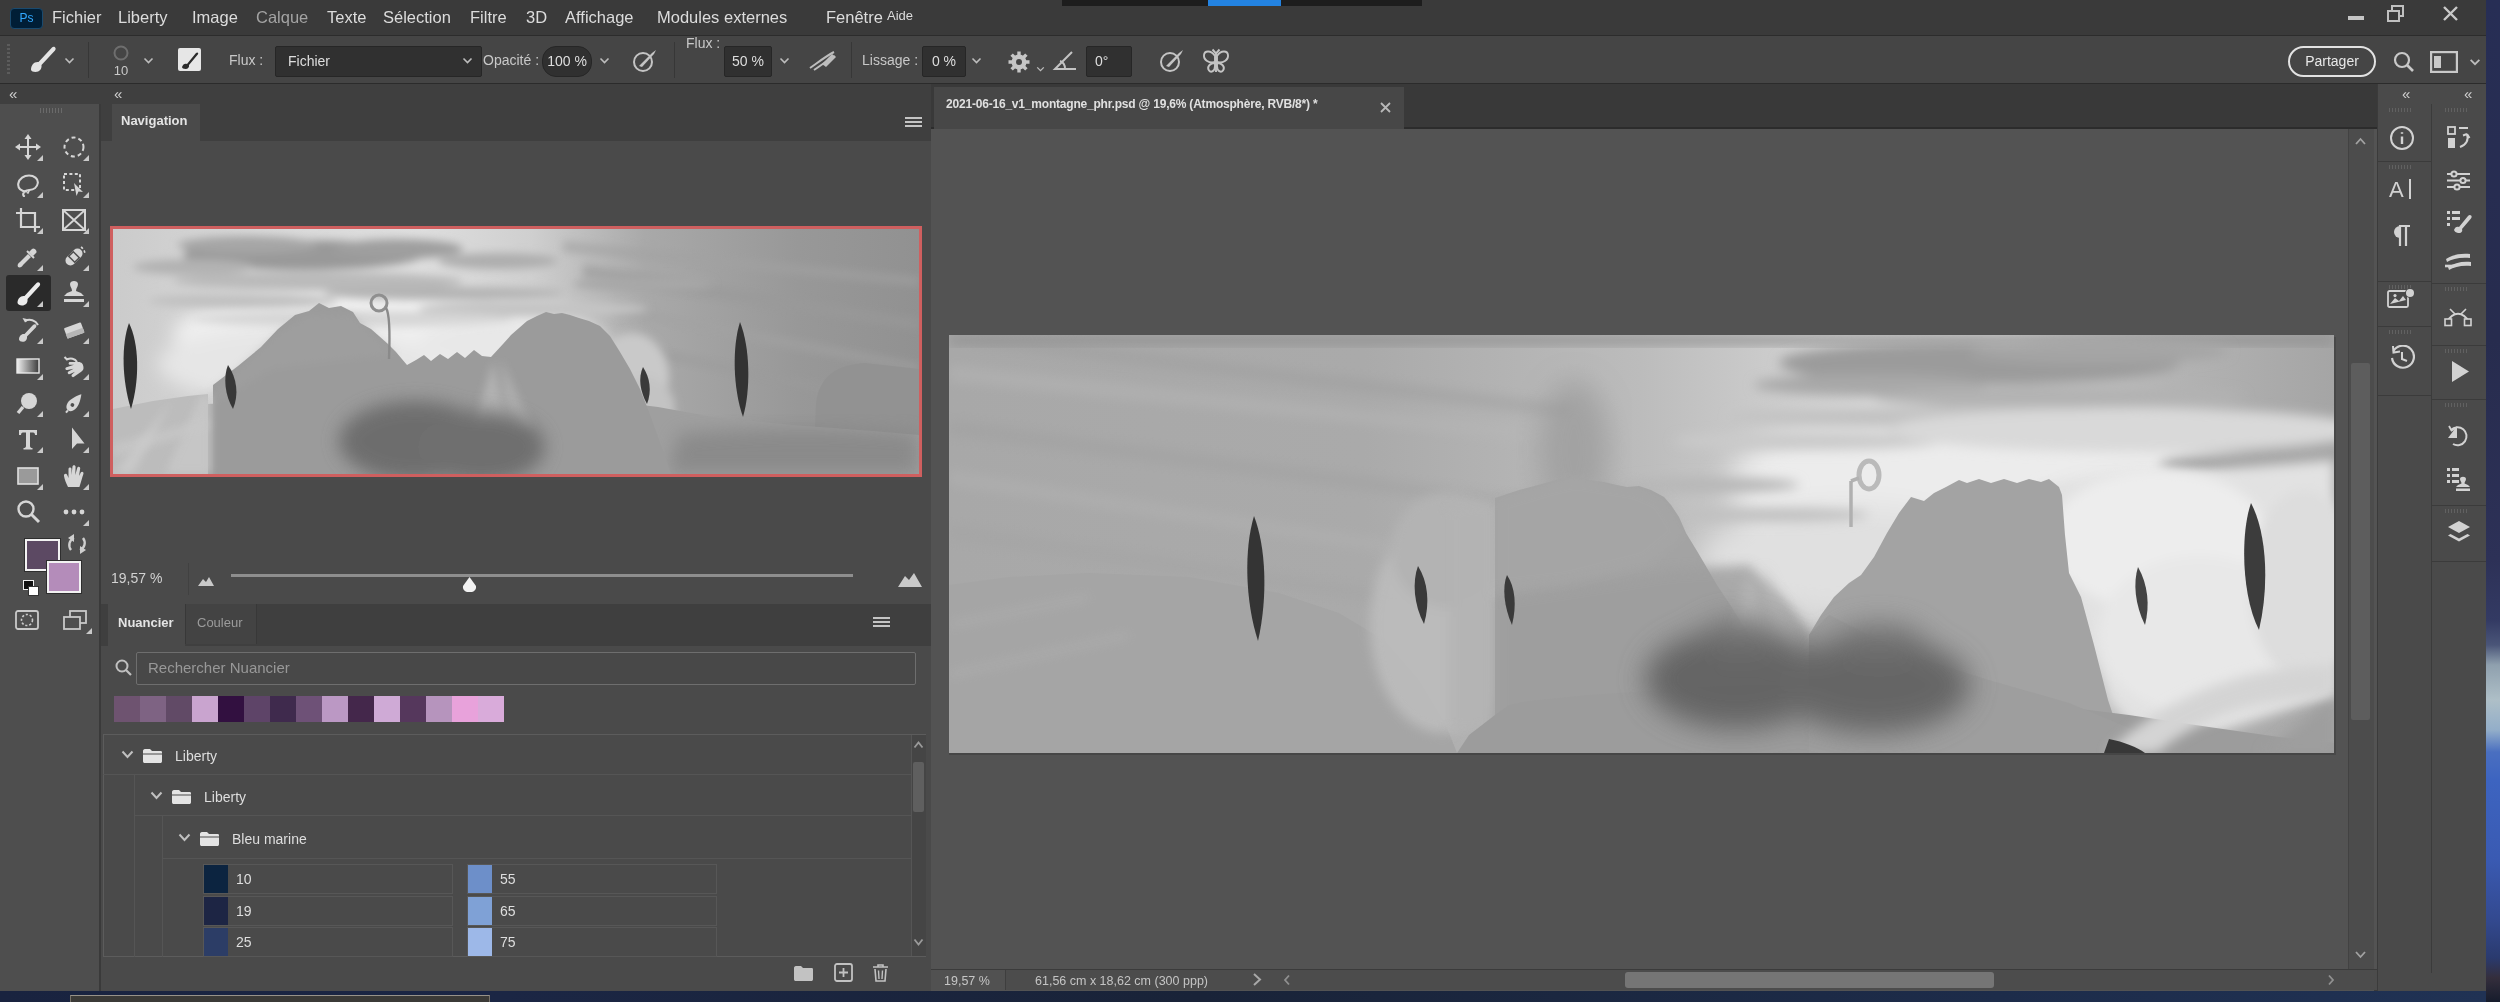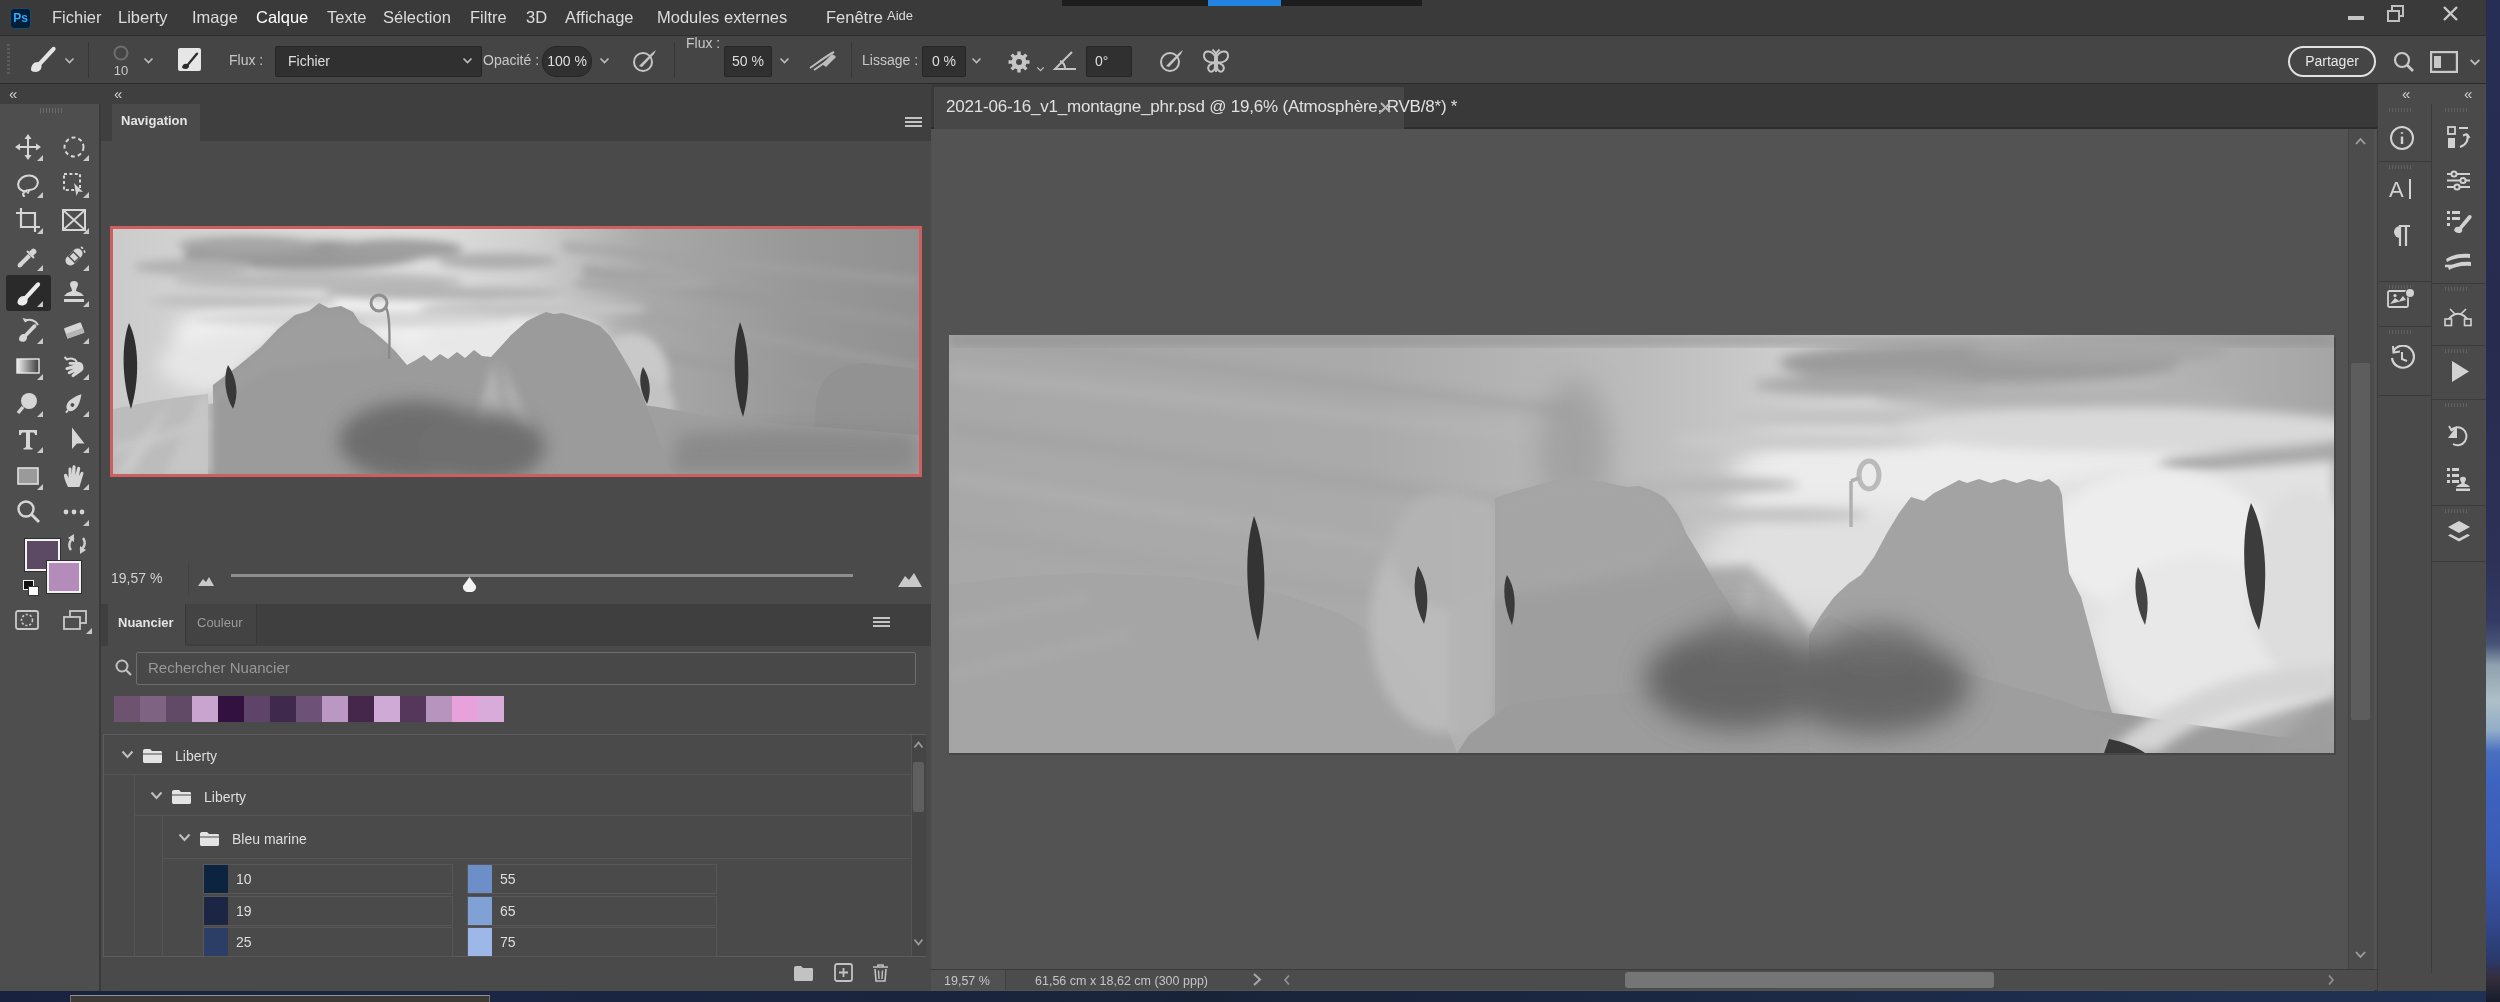--- a/index.html
+++ b/index.html
@@ -18,25 +18,25 @@
 <div class="abs" style="left:931px;top:84px;width:1446px;height:907px;background:#535353;"></div>
 <div class="abs" style="left:2377px;top:84px;width:109px;height:907px;background:#4a4a4a;border-left:1px solid #3b3b3b;"></div>
 <div class="abs" style="left:2486px;top:0;width:14px;height:1002px;background:linear-gradient(to bottom,#272e55 0px,#272c4e 340px,#2d3157 560px,#333a63 620px,#4a5578 645px,#8fa0ae 665px,#aebfc7 700px,#93aec9 730px,#4a6fc0 752px,#3d64c0 780px,#3a5ab2 860px,#33498f 920px,#2a3a6e 958px,#342e3c 978px,#161c2c 1002px);"></div>
 <div class="abs" style="left:0;top:991px;width:2486px;height:11px;background:linear-gradient(to right,#19233f 0px,#1b2644 500px,#192338 1200px,#1d2c4a 2000px,#203254 2486px);"></div>
 <div class="abs" style="left:70px;top:995px;width:420px;height:7px;background:#3b3a37;border-top:1px solid #979289;border-left:1px solid #77726a;border-right:1px solid #77726a;"></div>
 <div class="abs" style="left:2374px;top:84px;width:3px;height:907px;background:#3a3a3a;"></div>
 <div class="abs" style="left:9px;top:85px;width:18px;height:17px;color:#d0d0d0;font-size:15px;">«</div>
 <div class="abs" style="left:114px;top:85px;width:18px;height:17px;color:#d0d0d0;font-size:15px;">«</div>
 <div class="abs" style="left:2402px;top:85px;width:18px;height:17px;color:#d0d0d0;font-size:15px;">«</div>
 <div class="abs" style="left:2464px;top:85px;width:18px;height:17px;color:#d0d0d0;font-size:15px;">«</div>
-<div class="abs" style="left:10px;top:8px;width:21px;height:21px;background:#001e36;border-radius:4px;border:1px solid #1a4a6e;color:#31a8ff;font-size:12px;font-weight:bold;text-align:center;line-height:19px;">Ps</div>
+<div class="abs" style="left:10px;top:8px;width:33px;height:21px;background:#001e36;border-radius:4px;border:1px solid #1a4a6e;color:#31a8ff;font-size:12px;font-weight:normal;text-align:center;line-height:19px;">Ps</div>
 <div class="abs" style="left:52px;top:8px;font-size:16.5px;color:#dcdcdc;">Fichier</div>
 <div class="abs" style="left:118px;top:8px;font-size:16.5px;color:#dcdcdc;">Liberty</div>
 <div class="abs" style="left:192px;top:8px;font-size:16.5px;color:#dcdcdc;">Image</div>
-<div class="abs" style="left:256px;top:8px;font-size:16.5px;color:#ffffff;">Calque</div>
+<div class="abs" style="left:256px;top:8px;font-size:16.5px;color:#a3a3a3;">Calque</div>
 <div class="abs" style="left:327px;top:8px;font-size:16.5px;color:#dcdcdc;">Texte</div>
 <div class="abs" style="left:383px;top:8px;font-size:16.5px;color:#dcdcdc;">Sélection</div>
 <div class="abs" style="left:470px;top:8px;font-size:16.5px;color:#dcdcdc;">Filtre</div>
 <div class="abs" style="left:526px;top:8px;font-size:16.5px;color:#dcdcdc;">3D</div>
 <div class="abs" style="left:565px;top:8px;font-size:16.5px;color:#dcdcdc;">Affichage</div>
 <div class="abs" style="left:657px;top:8px;font-size:16.5px;color:#dcdcdc;">Modules externes</div>
 <div class="abs" style="left:826px;top:8px;font-size:16.5px;color:#dcdcdc;">Fenêtre</div>
 <div class="abs" style="left:887px;top:8px;font-size:13px;color:#dcdcdc;">Aide</div>
 <div class="abs" style="left:2348px;top:16px;width:16px;height:4px;background:#c5c5c5;"></div>
 <svg class="abs" style="left:2386px;top:4px;" width="20" height="20" viewBox="0 0 20 20">
@@ -480,21 +480,21 @@
 <rect x="1" y="1" width="17" height="17" rx="2" fill="none" stroke="#c2c2c2" stroke-width="1.8"></rect>
 <path d="M9.5 5 L9.5 14 M5 9.5 L14 9.5" stroke="#c2c2c2" stroke-width="1.8"></path>
     </svg>
 <svg class="abs" style="left:872px;top:963px;" width="17" height="19" viewBox="0 0 17 19">
 <path d="M1 4 L16 4 M6 4 L6 2 L11 2 L11 4" fill="none" stroke="#c2c2c2" stroke-width="1.6"></path>
 <path d="M3 6 L4 18 L13 18 L14 6" fill="none" stroke="#c2c2c2" stroke-width="1.6"></path>
 <path d="M6.5 7.5 L7 16 M10.5 7.5 L10 16" stroke="#c2c2c2" stroke-width="1.4"></path>
     </svg>
 <div class="abs" style="left:931px;top:84px;width:1446px;height:45px;background:#393939;border-bottom:2px solid #2c2c2c;"></div>
 <div class="abs" style="left:934px;top:87px;width:470px;height:42px;background:#474747;"></div>
-<div class="abs" style="left:946px;top:97px;font-size:17px;font-weight:normal;letter-spacing:-0.2px;color:#e0e0e0;">2021-06-16_v1_montagne_phr.psd @ 19,6% (Atmosphère, RVB/8*) *</div>
+<div class="abs" style="left:946px;top:97px;font-size:12px;font-weight:bold;letter-spacing:-0.2px;color:#e0e0e0;">2021-06-16_v1_montagne_phr.psd @ 19,6% (Atmosphère, RVB/8*) *</div>
 <svg class="abs" style="left:1379px;top:101px;" width="13" height="13" viewBox="0 0 13 13">
 <path d="M2 2 L11 11 M11 2 L2 11" stroke="#b8b8b8" stroke-width="1.8"></path>
     </svg>
 <div class="abs" style="left:931px;top:129px;width:1446px;height:840px;background:#535353;"></div>
 <svg class="abs" style="left:949px;top:335px;" width="1385" height="418" viewBox="0 0 1385 418">
 <defs>
 <linearGradient id="sky2" x1="0" y1="0" x2="1" y2="0">
 <stop offset="0" stop-color="#a8a8a8"></stop>
           <stop offset="0.30" stop-color="#aaaaaa"></stop>
 <stop offset="0.50" stop-color="#bcbcbc"></stop>

